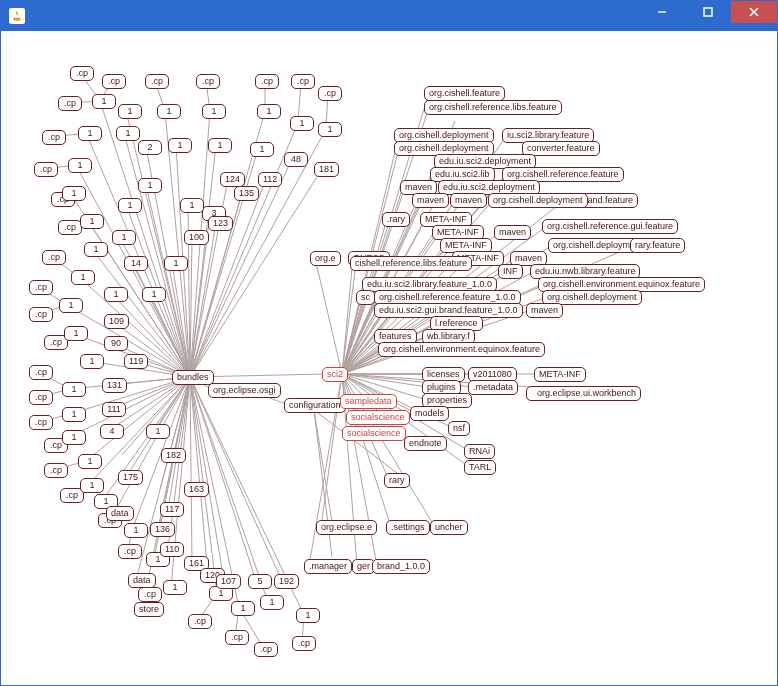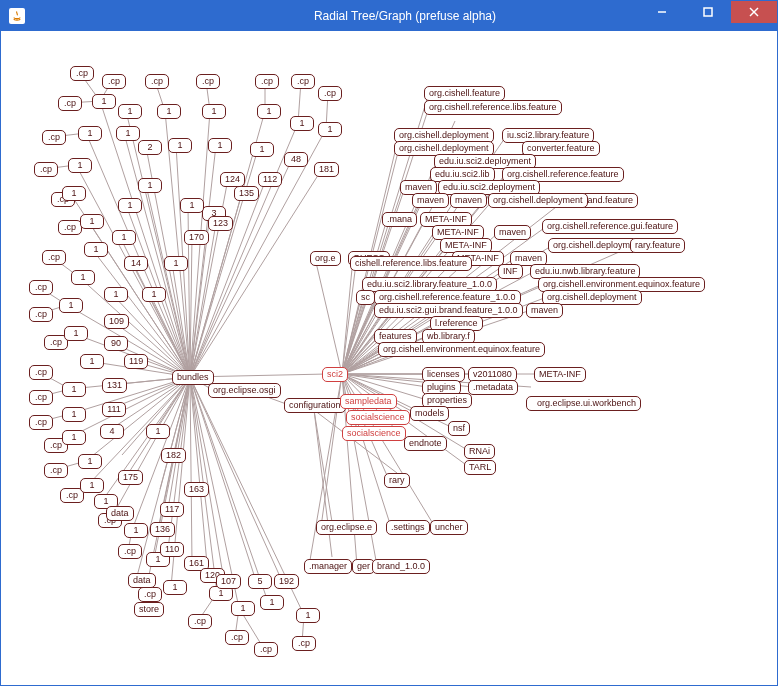--- a/index.html
+++ b/index.html
@@ -25,21 +25,20 @@
 </head>
 <body>
 
 <div class="win">
   <div class="titlebar">
     <span class="ico">
       <svg viewBox="0 0 16 16">
           <path d="M4 10c0 2 8 2 8 0M4 12c0 2 8 2 8 0M8 2c-2 2 2 3 0 5" stroke="#d97a00" stroke-width="1.5" fill="none"></path>
         </svg>
     </span>
-    <span class="title">Radial Tree/Graph (prefuse alpha)</span>
     <div class="ctrls">
       <div class="ctrl min">
           <svg viewBox="0 0 10 10">
             <line x1="1" y1="5" x2="9" y2="5"></line>
           </svg>
         </div>
       <div class="ctrl max">
           <svg viewBox="0 0 10 10">
             <rect x="1" y="1" width="8" height="8"></rect>
           </svg>
@@ -240,21 +239,21 @@
       <div class="node" style="left: 520px; top: 109px;">converter.feature</div>
       <div class="node" style="left: 432px; top: 122px;">edu.iu.sci2.deployment</div>
       <div class="node" style="left: 428px; top: 135px;">edu.iu.sci2.lib</div>
       <div class="node" style="left: 500px; top: 135px;">org.cishell.reference.feature</div>
       <div class="node" style="left: 398px; top: 148px;">maven</div>
       <div class="node" style="left: 436px; top: 148px;">edu.iu.sci2.deployment</div>
       <div class="node" style="left: 410px; top: 161px;">maven</div>
       <div class="node" style="left: 558px; top: 161px;">gui.brand.feature</div>
       <div class="node" style="left: 448px; top: 161px;">maven</div>
       <div class="node" style="left: 486px; top: 161px;">org.cishell.deployment</div>
-      <div class="node" style="left: 380px; top: 180px;">.mana</div>
+      <div class="node" style="left: 380px; top: 180px;">.rary</div>
       <div class="node" style="left: 418px; top: 180px;">META-INF</div>
       <div class="node" style="left: 540px; top: 187px;">org.cishell.reference.gui.feature</div>
       <div class="node" style="left: 430px; top: 193px;">META-INF</div>
       <div class="node" style="left: 492px; top: 193px;">maven</div>
       <div class="node" style="left: 438px; top: 206px;">META-INF</div>
       <div class="node" style="left: 546px; top: 206px;">org.cishell.deployment</div>
       <div class="node" style="left: 628px; top: 206px;">rary.feature</div>
       <div class="node" style="left: 308px; top: 219px;">org.e</div>
       <div class="node" style="left: 346px; top: 219px;">GUESS</div>
       <div class="node" style="left: 450px; top: 219px;">META-INF</div>
@@ -271,21 +270,21 @@
       <div class="node" style="left: 524px; top: 271px;">maven</div>
       <div class="node" style="left: 428px; top: 284px;">l.reference</div>
       <div class="node" style="left: 372px; top: 297px;">features</div>
       <div class="node" style="left: 420px; top: 297px;">wb.library.f</div>
       <div class="node" style="left: 376px; top: 310px;">org.cishell.environment.equinox.feature</div>
       <div class="node" style="left: 420px; top: 335px;">licenses</div>
       <div class="node" style="left: 466px; top: 335px;">v2011080</div>
       <div class="node" style="left: 532px; top: 335px;">META-INF</div>
       <div class="node" style="left: 420px; top: 348px;">plugins</div>
       <div class="node" style="left: 466px; top: 348px;">.metadata</div>
-      <div class="node" style="left: 524px; top: 364px; padding-left: 10px;">org.eclipse.ui.workbench</div>
+      <div class="node" style="left: 524px; top: 354px; padding-left: 10px;">org.eclipse.ui.workbench</div>
       <div class="node" style="left: 420px; top: 361px;">properties</div>
       <div class="node" style="left: 408px; top: 374px;">models</div>
       <div class="node" style="left: 446px; top: 389px;">nsf</div>
       <div class="node" style="left: 402px; top: 404px;">endnote</div>
       <div class="node" style="left: 462px; top: 412px;">RNAi</div>
       <div class="node" style="left: 382px; top: 441px;">rary</div>
       <div class="node" style="left: 462px; top: 428px;">TARL</div>
       <div class="node" style="left: 314px; top: 488px;">org.eclipse.e</div>
       <div class="node" style="left: 384px; top: 488px;">.settings</div>
       <div class="node" style="left: 428px; top: 488px;">uncher</div>
@@ -358,21 +357,21 @@
       <div class="node small" style="left: 282px; top: 120px;">48</div>
       <div class="node small" style="left: 312px; top: 130px;">181</div>
       <div class="node small" style="left: 256px; top: 140px;">112</div>
       <div class="node small" style="left: 232px; top: 154px;">135</div>
       <div class="node small" style="left: 218px; top: 140px;">124</div>
       <div class="node small" style="left: 200px; top: 174px;">3</div>
       <div class="node small" style="left: 178px; top: 166px;">1</div>
       <div class="node small" style="left: 206px; top: 184px;">123</div>
       <div class="node small" style="left: 136px; top: 146px;">1</div>
       <div class="node small" style="left: 116px; top: 166px;">1</div>
-      <div class="node small" style="left: 182px; top: 198px;">170</div>
+      <div class="node small" style="left: 182px; top: 198px;">100</div>
       <div class="node small" style="left: 110px; top: 198px;">1</div>
       <div class="node small" style="left: 122px; top: 224px;">14</div>
       <div class="node small" style="left: 162px; top: 224px;">1</div>
       <div class="node small" style="left: 102px; top: 255px;">1</div>
       <div class="node small" style="left: 140px; top: 255px;">1</div>
       <div class="node small" style="left: 102px; top: 282px;">109</div>
       <div class="node small" style="left: 102px; top: 304px;">90</div>
       <div class="node small" style="left: 122px; top: 322px;">119</div>
       <div class="node small" style="left: 100px; top: 346px;">131</div>
       <div class="node small" style="left: 100px; top: 370px;">111</div>

